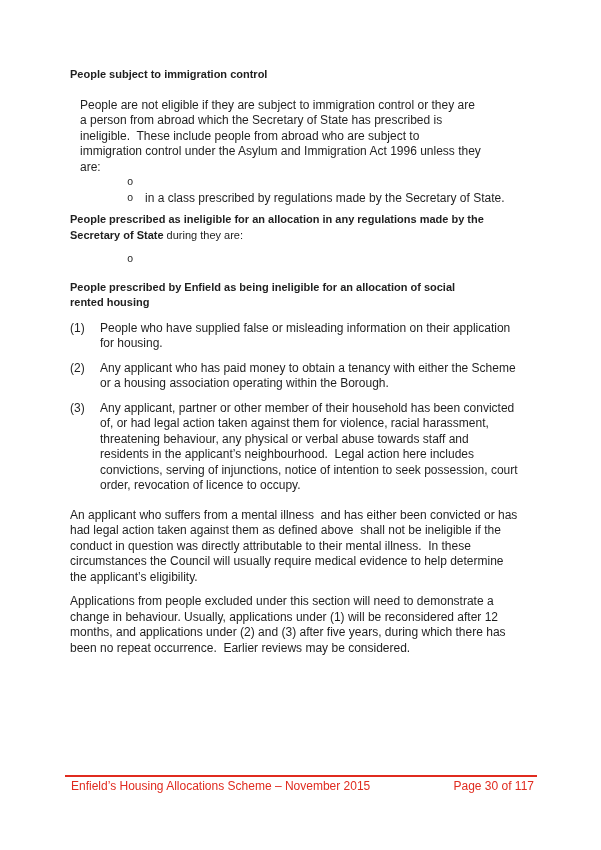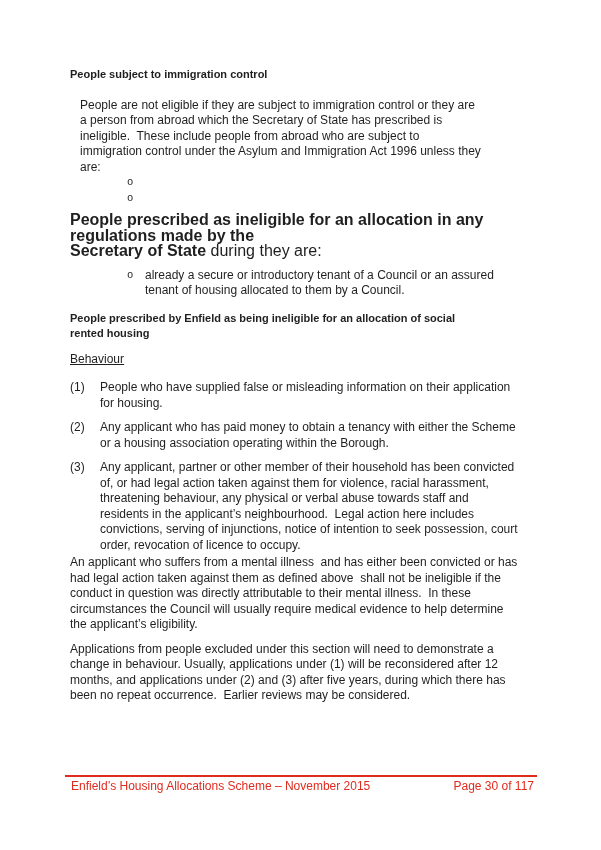--- a/index.html
+++ b/index.html
@@ -34,34 +34,34 @@
   .para-indent { margin-left: 10px; white-space: pre-wrap; }
   .bullet-list { margin-bottom: 6px; }
   .bullet-item { display: flex; padding-left: 57px; }
   .bullet-marker {
     width: 18px; flex: 0 0 18px;
     font-family: "Liberation Mono", "DejaVu Sans Mono", monospace;
     font-size: 10.5px;
     line-height: 15.5px;
   }
   .bullet-text { flex: 1; white-space: pre-wrap; }
-  .heading-mixed { margin-bottom: 9px; font-size: 16px; line-height: 15.5px; }
+  .heading-mixed { margin-bottom: 9px; font-size: 11px; line-height: 15.5px; }
   .bullet-list-single { margin-bottom: 12px; }
   .heading-enfield { margin-bottom: 10px; }
   .behaviour {
     text-decoration: underline;
     margin-bottom: 13px;
     white-space: pre-wrap;
   }
   .numbered-item { display: flex; margin-bottom: 9px; }
   .numbered-item.last { margin-bottom: 0; }
   .item-number { width: 30px; flex: 0 0 30px; }
   .item-text { flex: 1; white-space: pre-wrap; }
   .para-block { white-space: pre-wrap; margin-bottom: 9px; }
-  .para-block.first-after-list { margin-top: 2px; }
+  .para-block.first-after-list { margin-top: 14px; }
   .footer {
     position: absolute;
     left: 65px; top: 775px;
     width: 472px;
   }
   .footer-rule {
     height: 0;
     border-top: 2px solid var(--accent, #e02b1f);
     margin-bottom: 2px;
   }
@@ -88,38 +88,36 @@
 ineligible.  These include people from abroad who are subject to
 immigration control under the Asylum and Immigration Act 1996 unless they
 are:</p>
 
     <div class="bullet-list">
       <div class="bullet-item">
         <span class="bullet-marker">o</span>
       </div>
       <div class="bullet-item">
         <span class="bullet-marker">o</span>
+        <span class="bullet-text">in a class prescribed by regulations made by the Secretary of State.</span>
       </div>
     </div>
 
     <p class="heading-mixed"><span class="bold pre">People prescribed as ineligible for an allocation in any regulations made by the
 Secretary of State</span><span class="pre"> during they are:</span></p>
 
     <div class="bullet-list bullet-list-single">
       <div class="bullet-item">
         <span class="bullet-marker">o</span>
-        <span class="bullet-text">already a secure or introductory tenant of a Council or an assured
-tenant of housing allocated to them by a Council.</span>
       </div>
     </div>
 
     <h3 class="heading heading-enfield">People prescribed by Enfield as being ineligible for an allocation of social
 rented housing</h3>
 
-    <p class="behaviour">Behaviour</p>
 
     <div class="numbered-list">
       <div class="numbered-item">
         <span class="item-number">(1)</span>
         <span class="item-text">People who have supplied false or misleading information on their application
 for housing.</span>
       </div>
       <div class="numbered-item">
         <span class="item-number">(2)</span>
         <span class="item-text">Any applicant who has paid money to obtain a tenancy with either the Scheme

